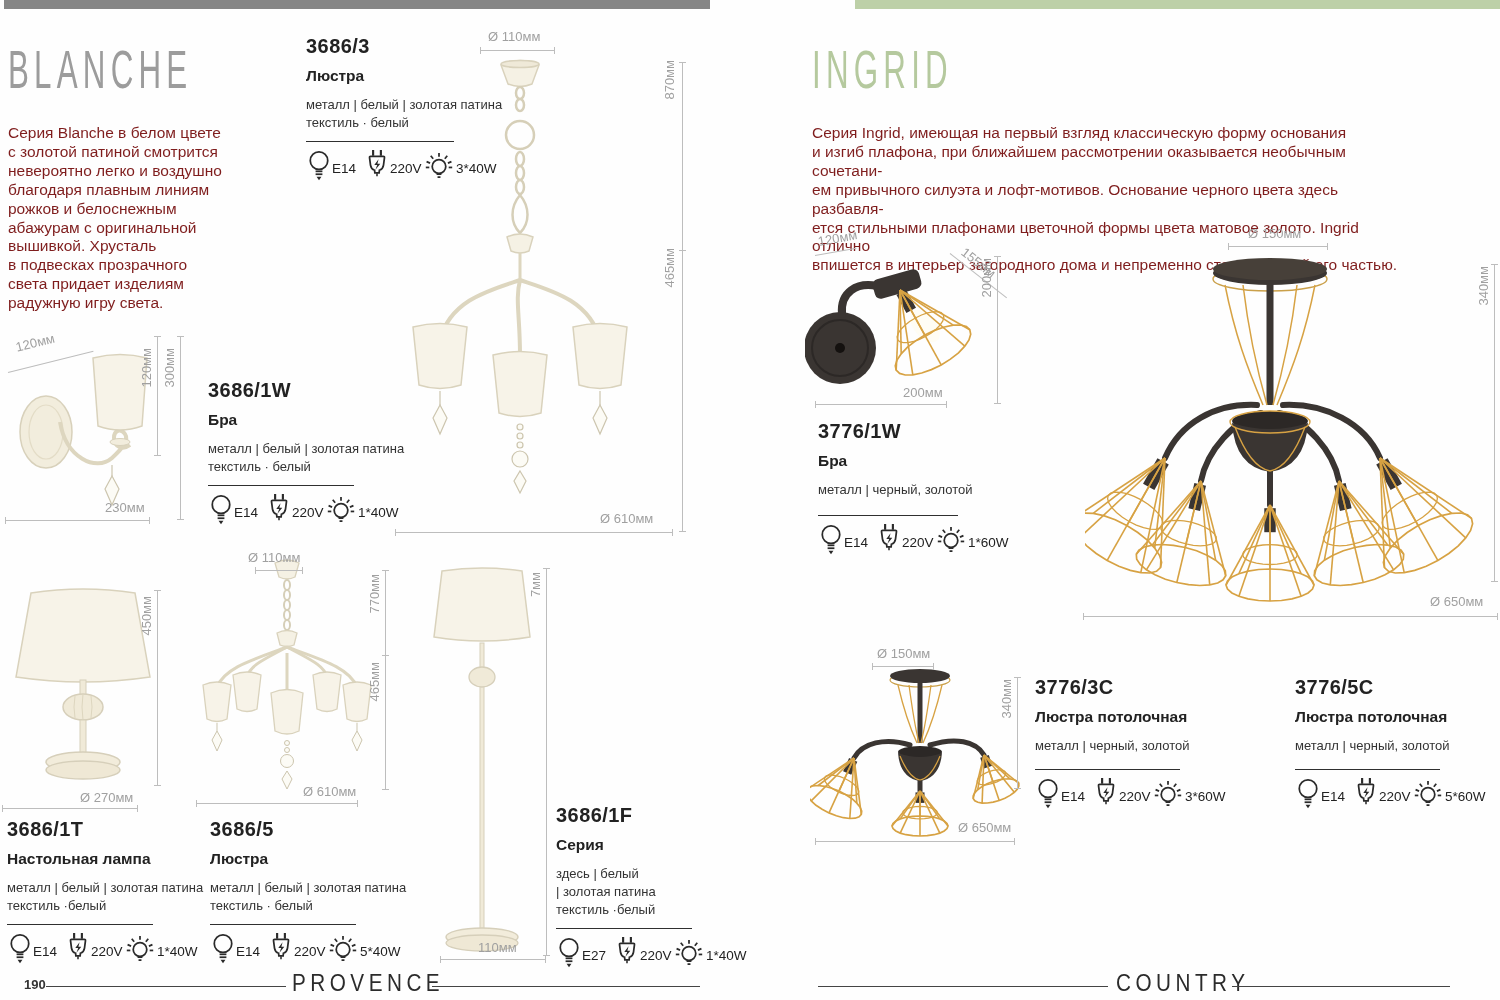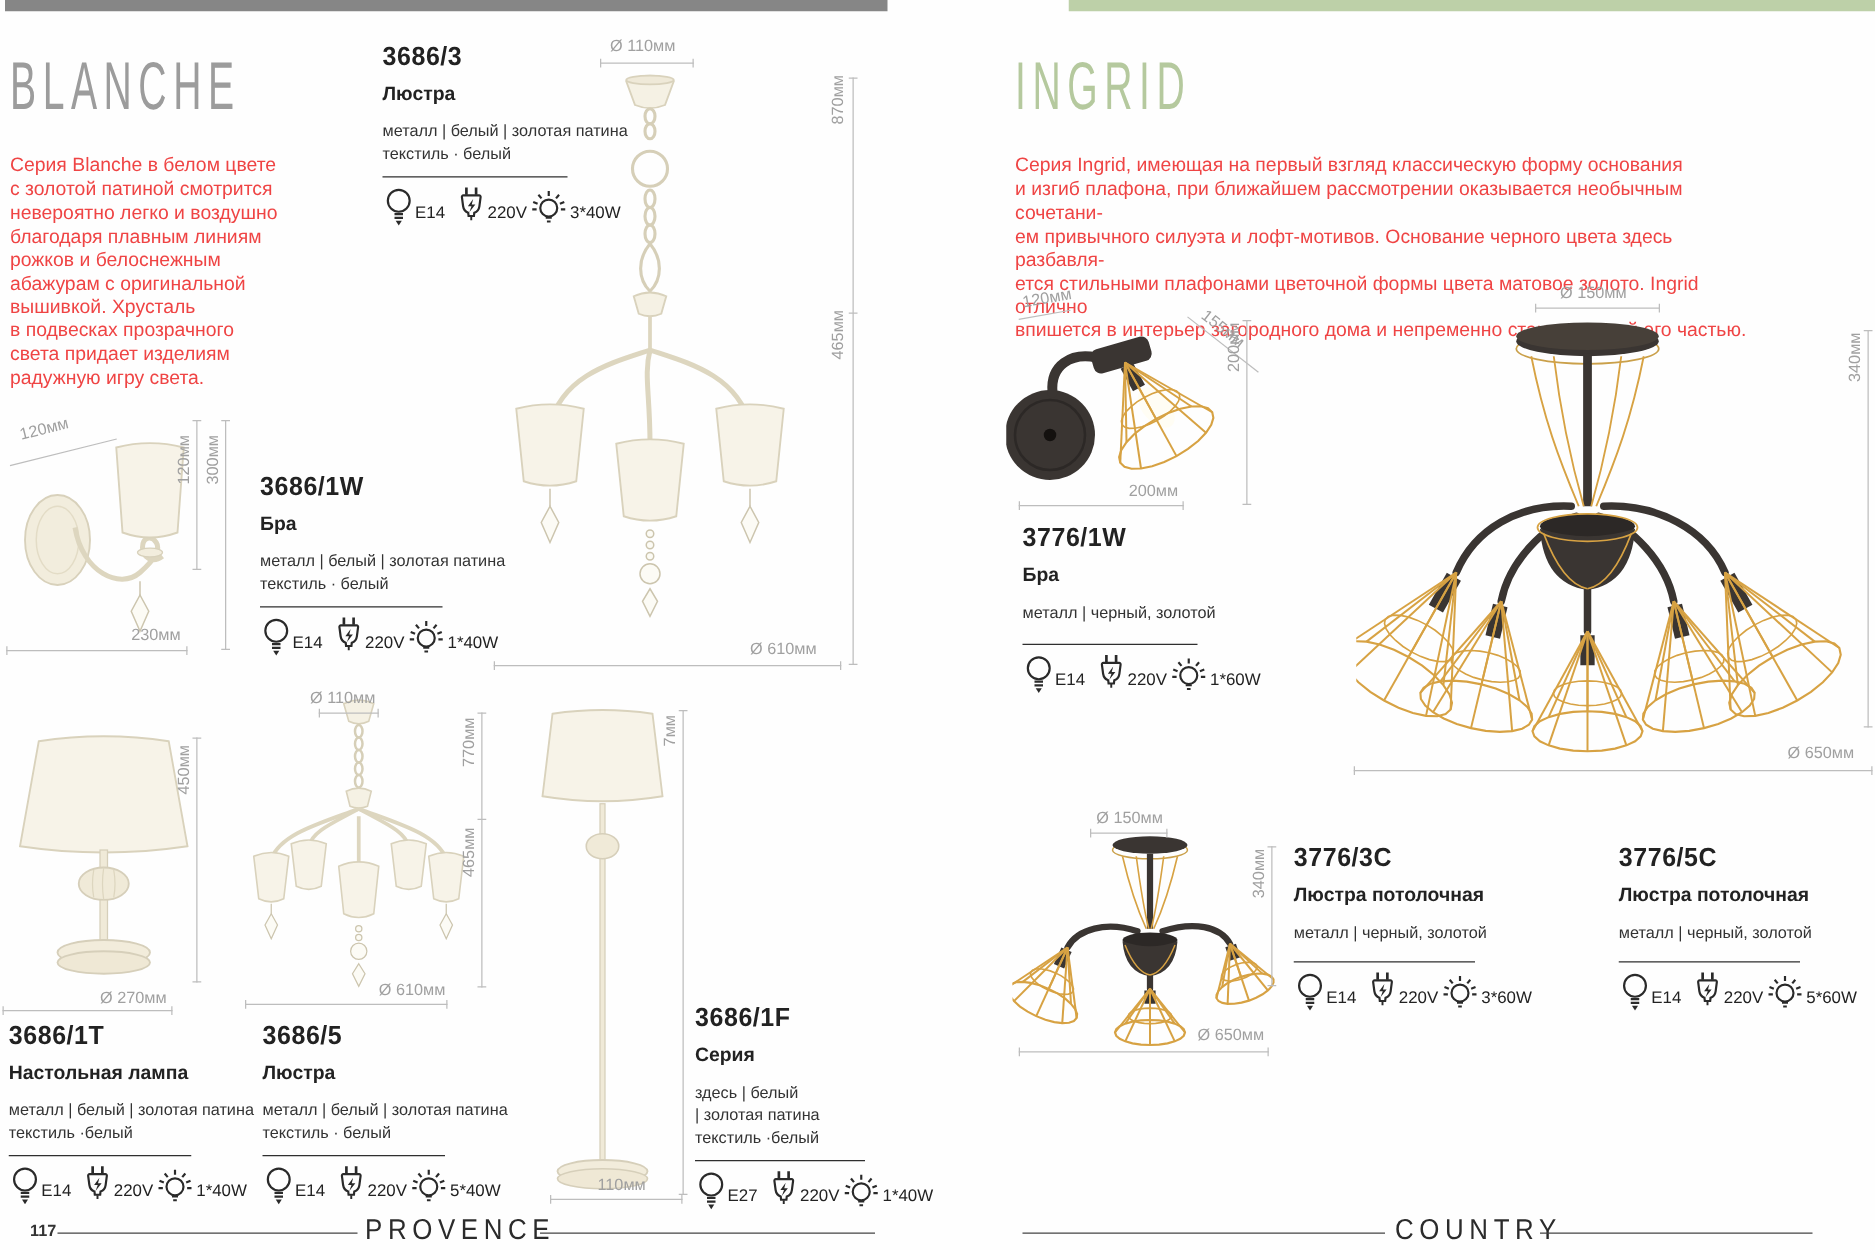--- a/index.html
+++ b/index.html
@@ -2,21 +2,21 @@
 <html style="--left-bar: #868686; --right-bar: #bdd0a8; --blanche: #9c9c9c; --ingrid: #b5c99e;"><head>
 <meta charset="utf-8">
 <style>
   *{box-sizing:border-box;margin:0;padding:0}
   html,body{background:#fff}
   #canvas{position:relative;width:1500px;height:1000px;background:#fefefe;overflow:hidden;
           font-family:"Liberation Sans",sans-serif;color:#222}
   .topbar{position:absolute;top:0;height:9px}
   .series-title{position:absolute;font-size:54px;font-weight:400;letter-spacing:9px;
                 transform:scaleX(.58);transform-origin:left top;white-space:nowrap}
-  .series-desc{position:absolute;font-size:15.5px;line-height:1.22;color:#ef4444;white-space:pre-line}
+  .series-desc{position:absolute;font-size:15.5px;line-height:1.22;color:#7f1d1d;white-space:pre-line}
   
   .dlh{position:absolute;height:1px;background:#bdbdbd}
   .dlh::before,.dlh::after{content:"";position:absolute;top:-3px;width:1px;height:7px;background:#bdbdbd}
   .dlh::before{left:0}.dlh::after{right:0}
   .dlv{position:absolute;width:1px;background:#bdbdbd}
   .dlv::before,.dlv::after{content:"";position:absolute;left:-3px;height:1px;width:7px;background:#bdbdbd}
   .dlv::before{top:0}.dlv::after{bottom:0}
   .dld{position:absolute;height:1px;background:#bdbdbd;transform-origin:left center}
   .tick{position:absolute;width:7px;height:1px;background:#bdbdbd}
   .dim{position:absolute;font-size:13px;color:#a0a0a0;white-space:nowrap}
@@ -429,21 +429,21 @@
                   <line x1="26.2" y1="14.5" x2="29.8" y2="13"></line>
                   <line x1="7" y1="19" x2="3.4" y2="19"></line>
                   <line x1="27" y1="19" x2="30.6" y2="19"></line>
                 </g>
               </svg></span>
             <span class="spec-label">1*40W</span>
           </div>
       </div>
     </div>
 
-    <div class="footer-num" style="left:24px;top:977px">117</div>
+    <div class="footer-num" style="left:24px;top:977px">190</div>
     <div class="footer-line" style="left:46px;top:986px;width:240px"></div>
     <div class="footer-name" style="left:292px;top:970px">PROVENCE</div>
     <div class="footer-line" style="left:432px;top:986px;width:268px"></div>
   </div>
 
   <div>
     <div class="series-title" style="left:812px;top:38px;color:var(--ingrid,#b5c99e)">INGRID</div>
     <div class="series-desc" style="left:812px;top:124px;width:600px">Серия Ingrid, имеющая на первый взгляд классическую форму основания
 и изгиб плафона, при ближайшем рассмотрении оказывается необычным сочетани-
 ем привычного силуэта и лофт-мотивов. Основание черного цвета здесь разбавля-

